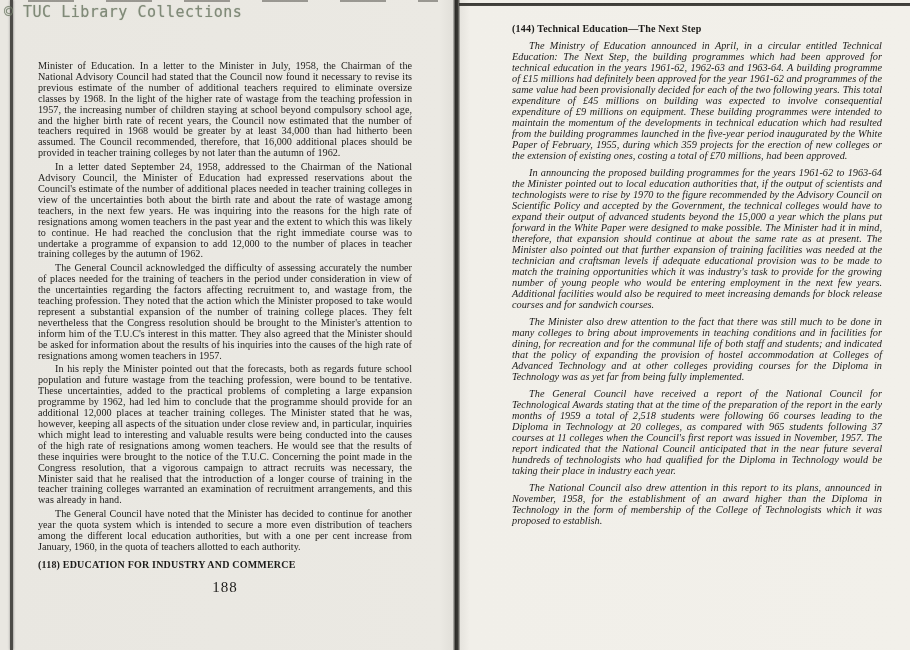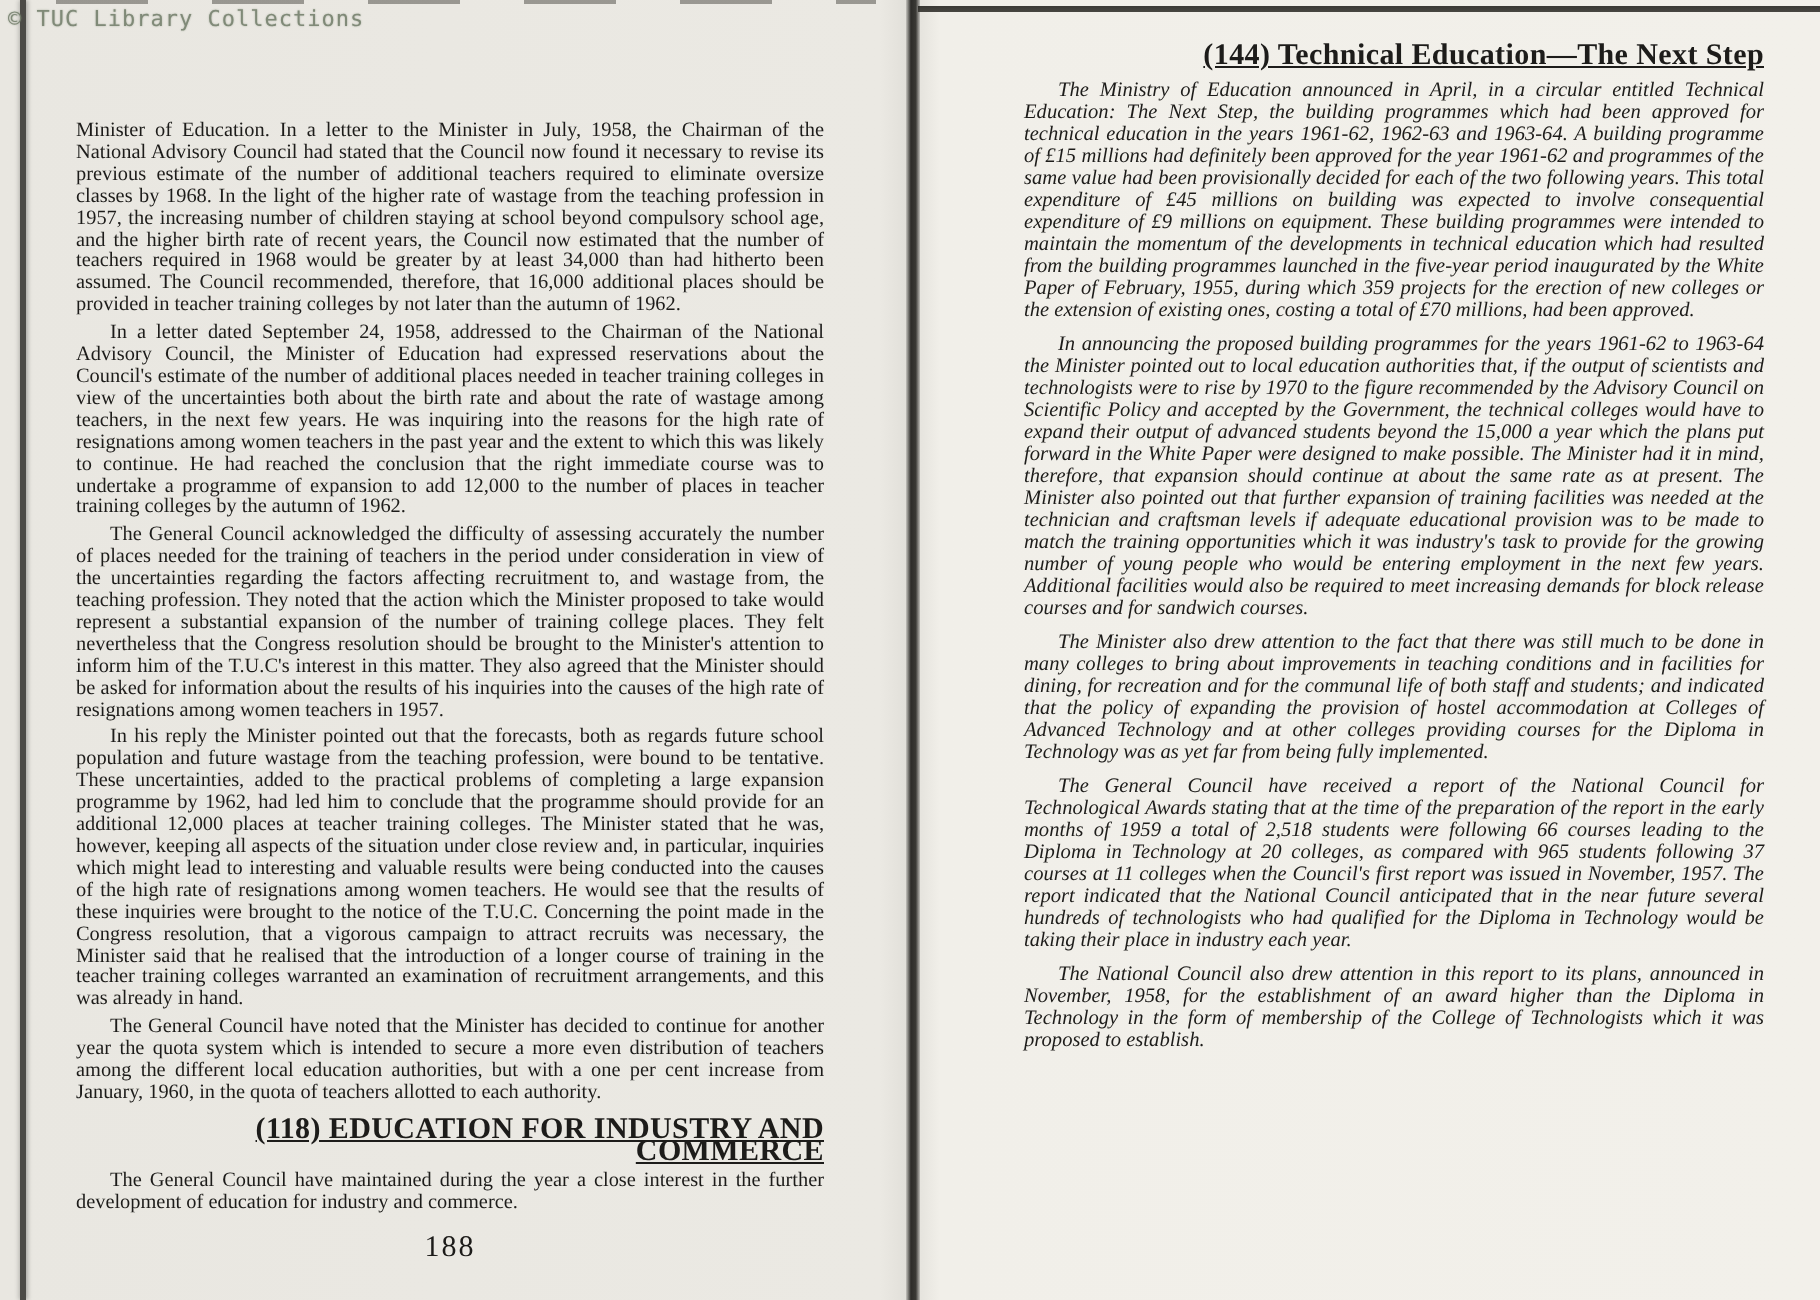--- a/index.html
+++ b/index.html
@@ -29,21 +29,21 @@
   }
   .right-top-edge {
     position: absolute; left: 459px; top: 3px; width: 451px; height: 3px;
     background: linear-gradient(0deg, #35342f, #262521);
     opacity: .9;
   }
 
   .watermark {
     position: absolute; left: 4px; top: 3px;
     font-family: "DejaVu Sans Mono", monospace;
-    font-size: 11px; letter-spacing: .5px;
+    font-size: 15px; letter-spacing: .5px;
     color: #75806d; opacity: .9;
     white-space: nowrap;
     text-shadow: 0 0 1px rgba(117,128,109,.6);
   }
 
   .page-text {
     position: absolute;
     text-align: justify;
   }
   .page-text.left {
@@ -54,26 +54,25 @@
     left: 512px; top: 21px; width: 370px;
     font-size: 10.3px; line-height: 11px;
   }
 
   .para { margin: 0 0 3px 0; text-indent: 17px; }
   .page-text.right .para { margin-bottom: 6px; font-style: italic; }
   .para.flush { text-indent: 0; margin-top: 44px; }
 
   .section-heading {
     font-weight: bold;
-    text-align: right;
+    text-align: left;
     text-indent: 0;
-    font-size: 15px;
+    font-size: 10px;
     margin: 7px 0 4px 0;
     letter-spacing: .2px;
-    text-decoration: underline;
   }
   .page-text.right .section-heading { margin: 2px 0 6px 0; }
   .page-text.right .section-heading.second { margin-top: 8px; }
 
   .page-number {
     text-align: center;
     margin-top: 11px;
     font-size: 15px;
     letter-spacing: 1px;
     text-indent: 0;
@@ -89,21 +88,20 @@
 
 <div class="watermark">© TUC Library Collections</div>
 
 <div class="page-text left">
   <p class="para flush">Minister of Education.  In a letter to the Minister in July, 1958, the Chairman of the National Advisory Council had stated that the Council now found it necessary to revise its previous estimate of the number of additional teachers required to eliminate oversize classes by 1968.  In the light of the higher rate of wastage from the teaching profession in 1957, the increasing number of children staying at school beyond compulsory school age, and the higher birth rate of recent years, the Council now estimated that the number of teachers required in 1968 would be greater by at least 34,000 than had hitherto been assumed.  The Council recommended, therefore, that 16,000 additional places should be provided in teacher training colleges by not later than the autumn of 1962.</p>
   <p class="para">In a letter dated September 24, 1958, addressed to the Chairman of the National Advisory Council, the Minister of Education had expressed reservations about the Council's estimate of the number of additional places needed in teacher training colleges in view of the uncertainties both about the birth rate and about the rate of wastage among teachers, in the next few years.  He was inquiring into the reasons for the high rate of resignations among women teachers in the past year and the extent to which this was likely to continue.  He had reached the conclusion that the right immediate course was to undertake a programme of expansion to add 12,000 to the number of places in teacher training colleges by the autumn of 1962.</p>
   <p class="para">The General Council acknowledged the difficulty of assessing accurately the number of places needed for the training of teachers in the period under consideration in view of the uncertainties regarding the factors affecting recruitment to, and wastage from, the teaching profession.  They noted that the action which the Minister proposed to take would represent a substantial expansion of the number of training college places.  They felt nevertheless that the Congress resolution should be brought to the Minister's attention to inform him of the T.U.C's interest in this matter.  They also agreed that the Minister should be asked for information about the results of his inquiries into the causes of the high rate of resignations among women teachers in 1957.</p>
   <p class="para">In his reply the Minister pointed out that the forecasts, both as regards future school population and future wastage from the teaching profession, were bound to be tentative.  These uncertainties, added to the practical problems of completing a large expansion programme by 1962, had led him to conclude that the programme should provide for an additional 12,000 places at teacher training colleges.  The Minister stated that he was, however, keeping all aspects of the situation under close review and, in particular, inquiries which might lead to interesting and valuable results were being conducted into the causes of the high rate of resignations among women teachers.  He would see that the results of these inquiries were brought to the notice of the T.U.C.  Concerning the point made in the Congress resolution, that a vigorous campaign to attract recruits was necessary, the Minister said that he realised that the introduction of a longer course of training in the teacher training colleges warranted an examination of recruitment arrangements, and this was already in hand.</p>
   <p class="para">The General Council have noted that the Minister has decided to continue for another year the quota system which is intended to secure a more even distribution of teachers among the different local education authorities, but with a one per cent increase from January, 1960, in the quota of teachers allotted to each authority.</p>
   <p class="section-heading">(118)  EDUCATION FOR INDUSTRY AND COMMERCE</p>
-  <p class="para">The General Council have maintained during the year a close interest in the further development of education for industry and commerce.</p>
   <p class="page-number">188</p>
 </div>
 
 <div class="page-text right">
   <p class="section-heading">(144)  Technical Education—The Next Step</p>
   <p class="para">The Ministry of Education announced in April, in a circular entitled Technical Education: The Next Step, the building programmes which had been approved for technical education in the years 1961-62, 1962-63 and 1963-64.  A building programme of £15 millions had definitely been approved for the year 1961-62 and programmes of the same value had been provisionally decided for each of the two following years.  This total expenditure of £45 millions on building was expected to involve consequential expenditure of £9 millions on equipment.  These building programmes were intended to maintain the momentum of the developments in technical education which had resulted from the building programmes launched in the five-year period inaugurated by the White Paper of February, 1955, during which 359 projects for the erection of new colleges or the extension of existing ones, costing a total of £70 millions, had been approved.</p>
   <p class="para">In announcing the proposed building programmes for the years 1961-62 to 1963-64 the Minister pointed out to local education authorities that, if the output of scientists and technologists were to rise by 1970 to the figure recommended by the Advisory Council on Scientific Policy and accepted by the Government, the technical colleges would have to expand their output of advanced students beyond the 15,000 a year which the plans put forward in the White Paper were designed to make possible.  The Minister had it in mind, therefore, that expansion should continue at about the same rate as at present.  The Minister also pointed out that further expansion of training facilities was needed at the technician and craftsman levels if adequate educational provision was to be made to match the training opportunities which it was industry's task to provide for the growing number of young people who would be entering employment in the next few years.  Additional facilities would also be required to meet increasing demands for block release courses and for sandwich courses.</p>
   <p class="para">The Minister also drew attention to the fact that there was still much to be done in many colleges to bring about improvements in teaching conditions and in facilities for dining, for recreation and for the communal life of both staff and students; and indicated that the policy of expanding the provision of hostel accommodation at Colleges of Advanced Technology and at other colleges providing courses for the Diploma in Technology was as yet far from being fully implemented.</p>
   <p class="para">The General Council have received a report of the National Council for Technological Awards stating that at the time of the preparation of the report in the early months of 1959 a total of 2,518 students were following 66 courses leading to the Diploma in Technology at 20 colleges, as compared with 965 students following 37 courses at 11 colleges when the Council's first report was issued in November, 1957.  The report indicated that the National Council anticipated that in the near future several hundreds of technologists who had qualified for the Diploma in Technology would be taking their place in industry each year.</p>
   <p class="para">The National Council also drew attention in this report to its plans, announced in November, 1958, for the establishment of an award higher than the Diploma in Technology in the form of membership of the College of Technologists which it was proposed to establish.</p>

